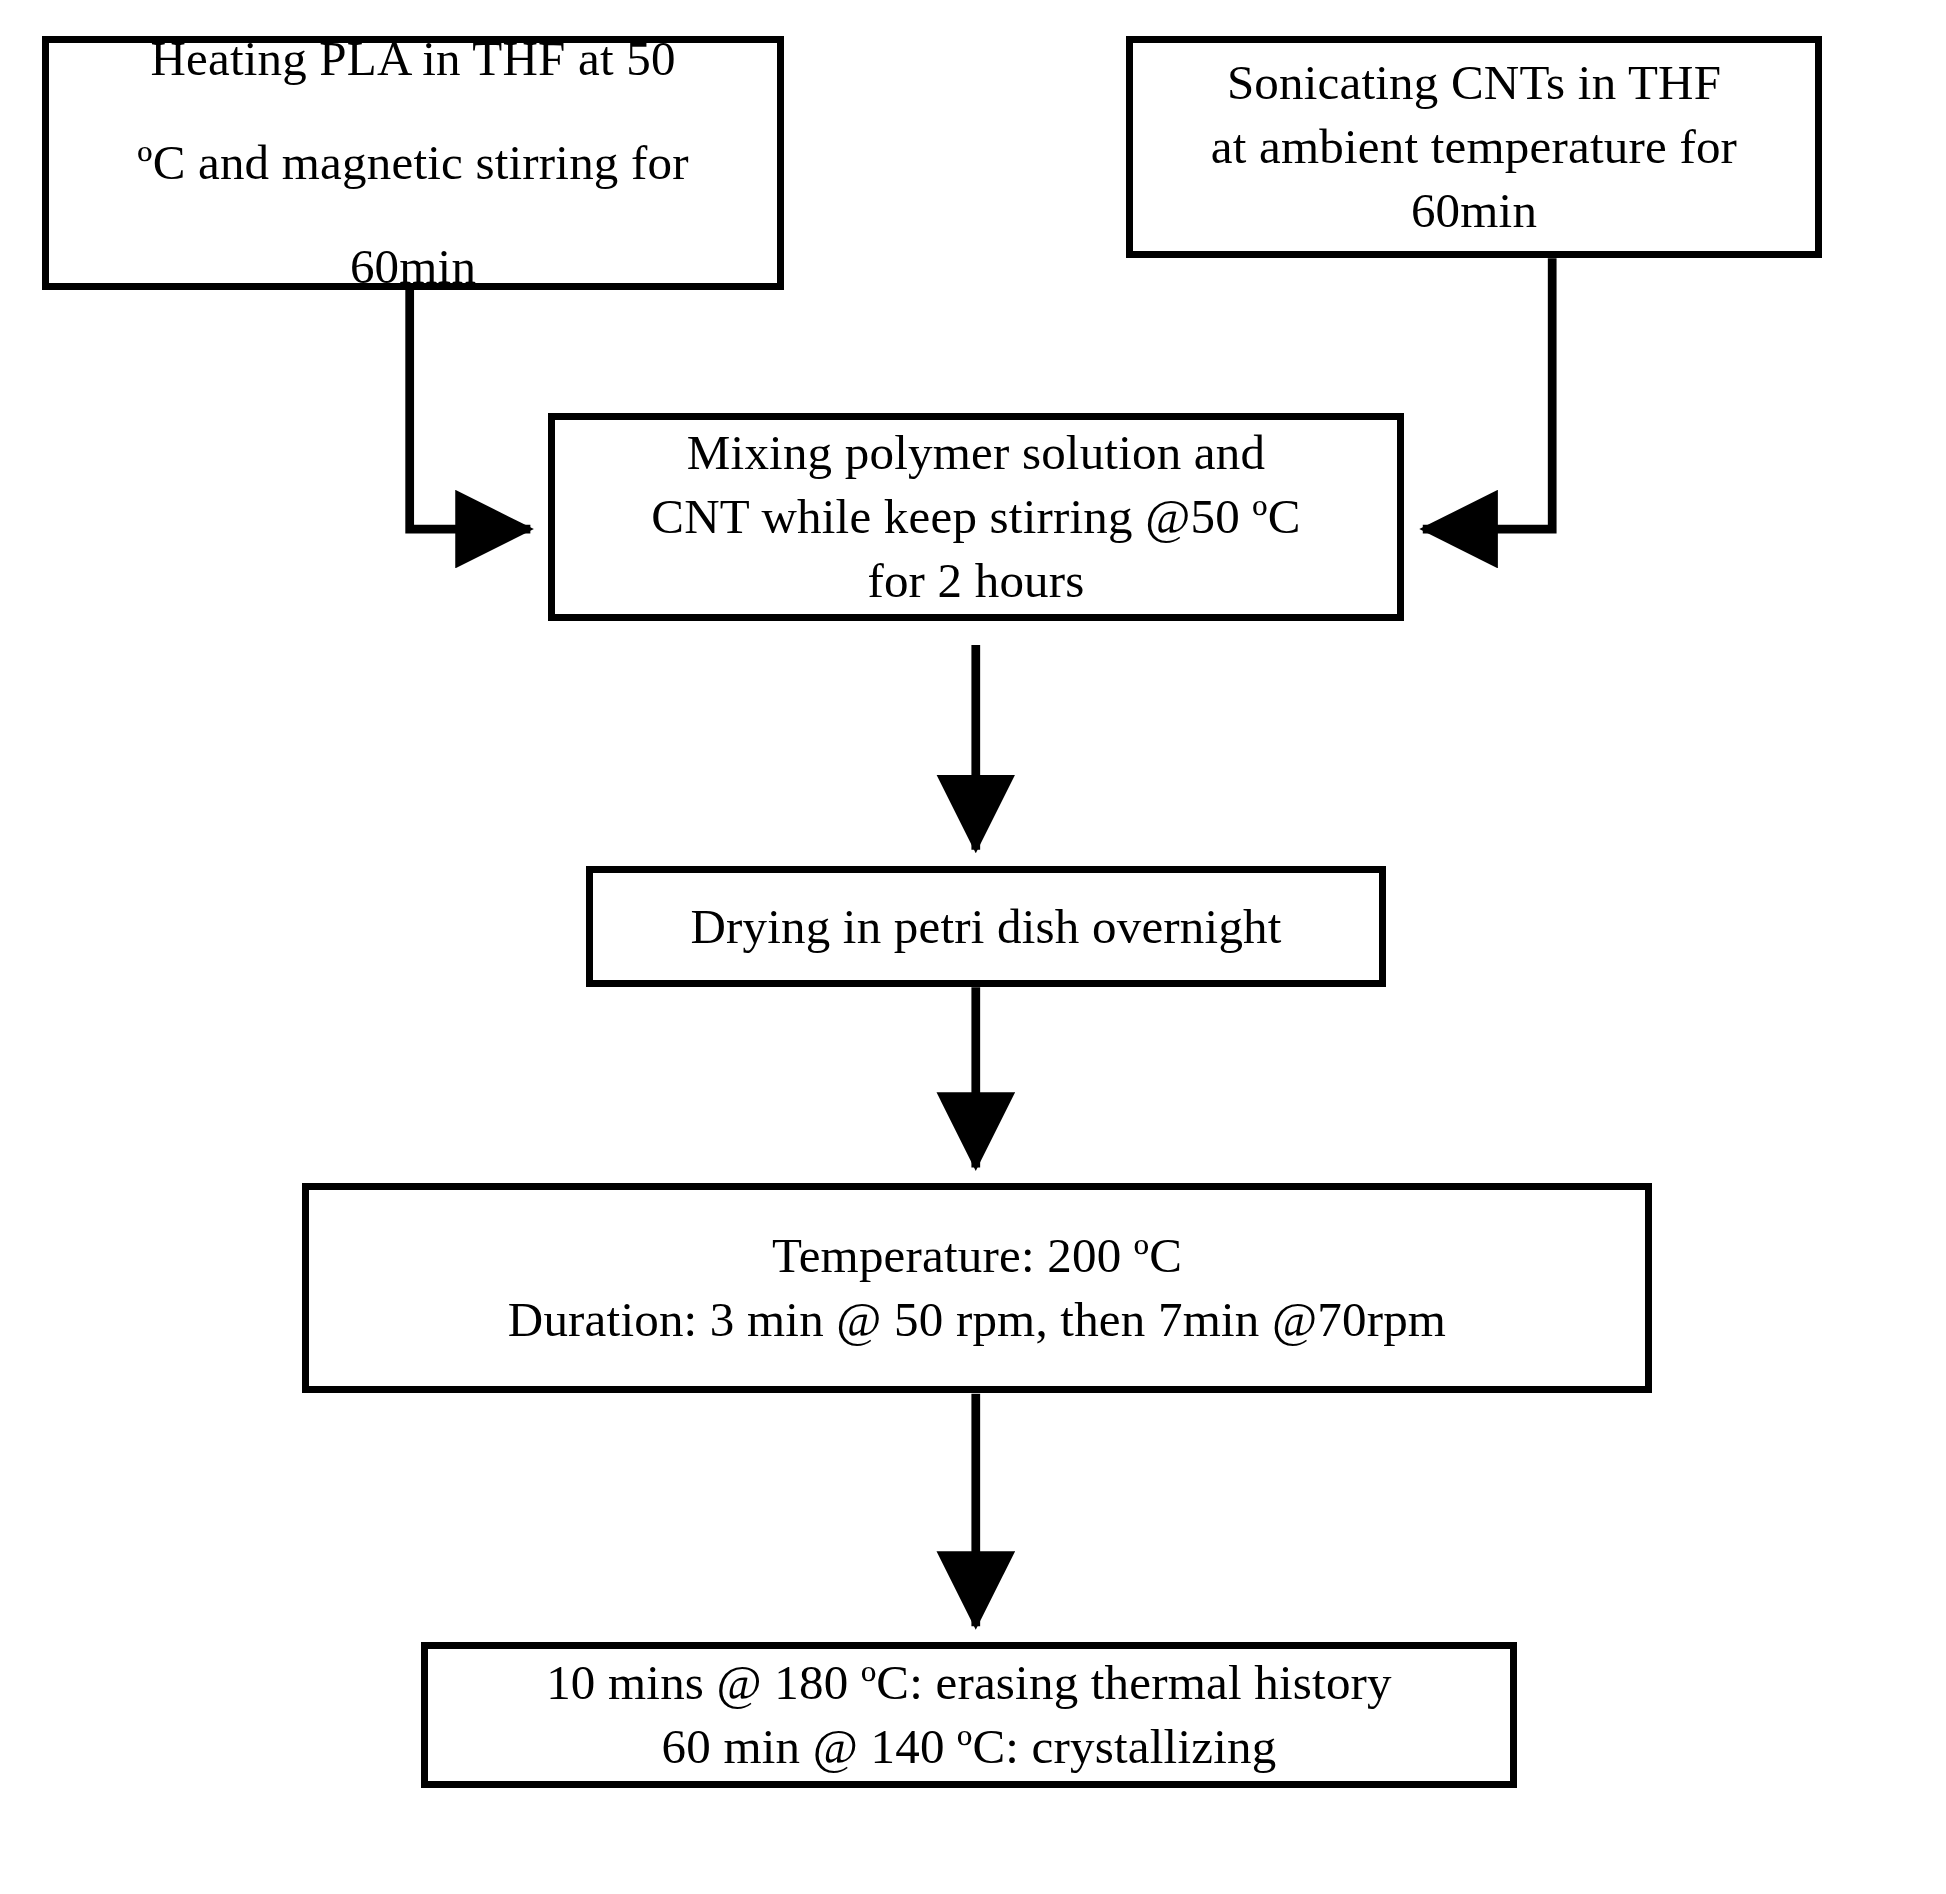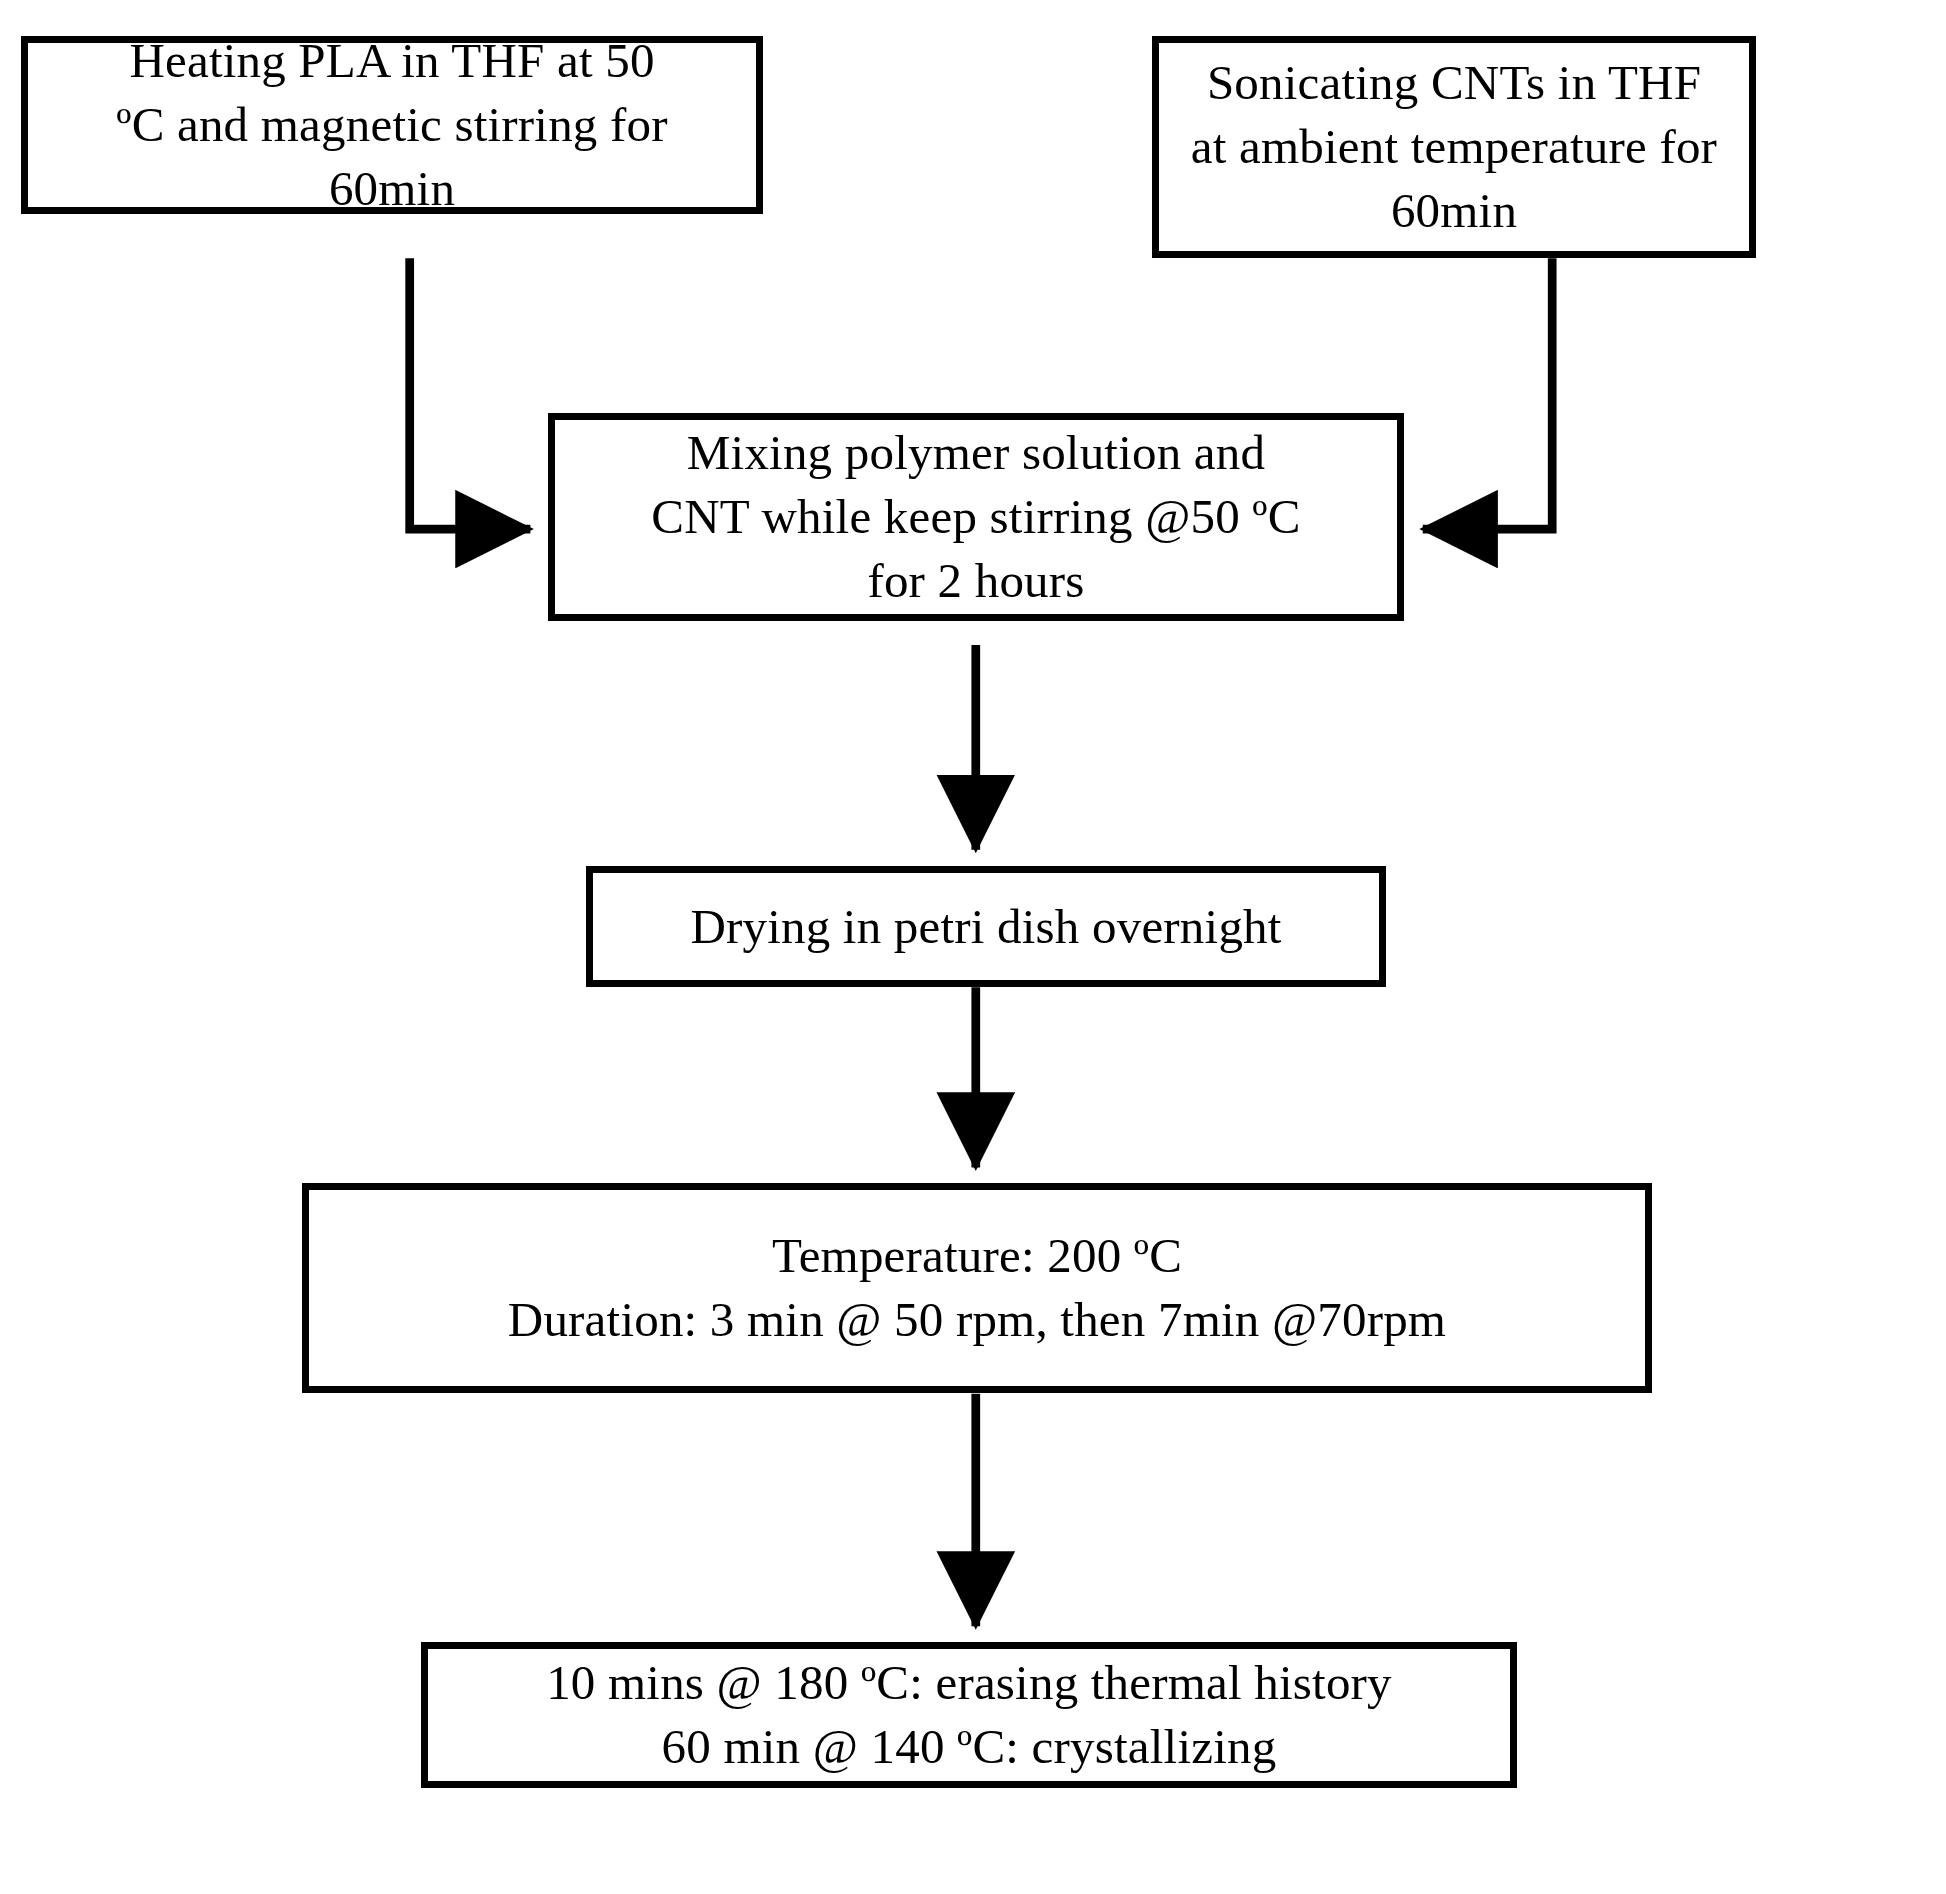--- a/index.html
+++ b/index.html
@@ -28,22 +28,22 @@
     text-align: center;
   }
   .node .line {
     display: block;
     white-space: nowrap;
     line-height: 1.30;
     font-size: 49px;
     letter-spacing: 0.2px;
   }
   
-  #node-heat      { left: 21px;  top: 36px;   width: 742px;  height: 178px; }
-  #node-sonicate  { left: 1152px;top: 36px;   width: 604px;  height: 222px; }
+  #node-heat      { left: 42px;  top: 36px;   width: 742px;  height: 254px; gap: 40px; }
+  #node-sonicate  { left: 1126px;top: 36px;   width: 696px;  height: 222px; }
   #node-mix       { left: 548px; top: 413px;  width: 856px; height: 208px; }
   #node-dry       { left: 578px; top: 866px; width: 800px; height: 121px; margin-left: 8px; }
   #node-melt      { left: 302px; top: 1183px; width: 1350px; height: 210px; }
   #node-thermal   { left: 421px; top: 1642px; width: 1096px; height: 146px; }
 
   #connectors {
     position: absolute;
     left: 0; top: 0;
     width: 1946px;
     height: 1895px;

